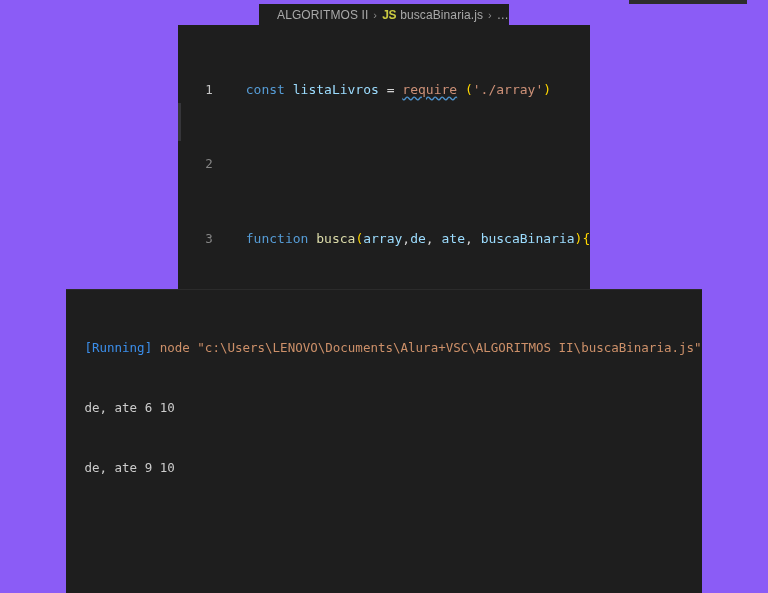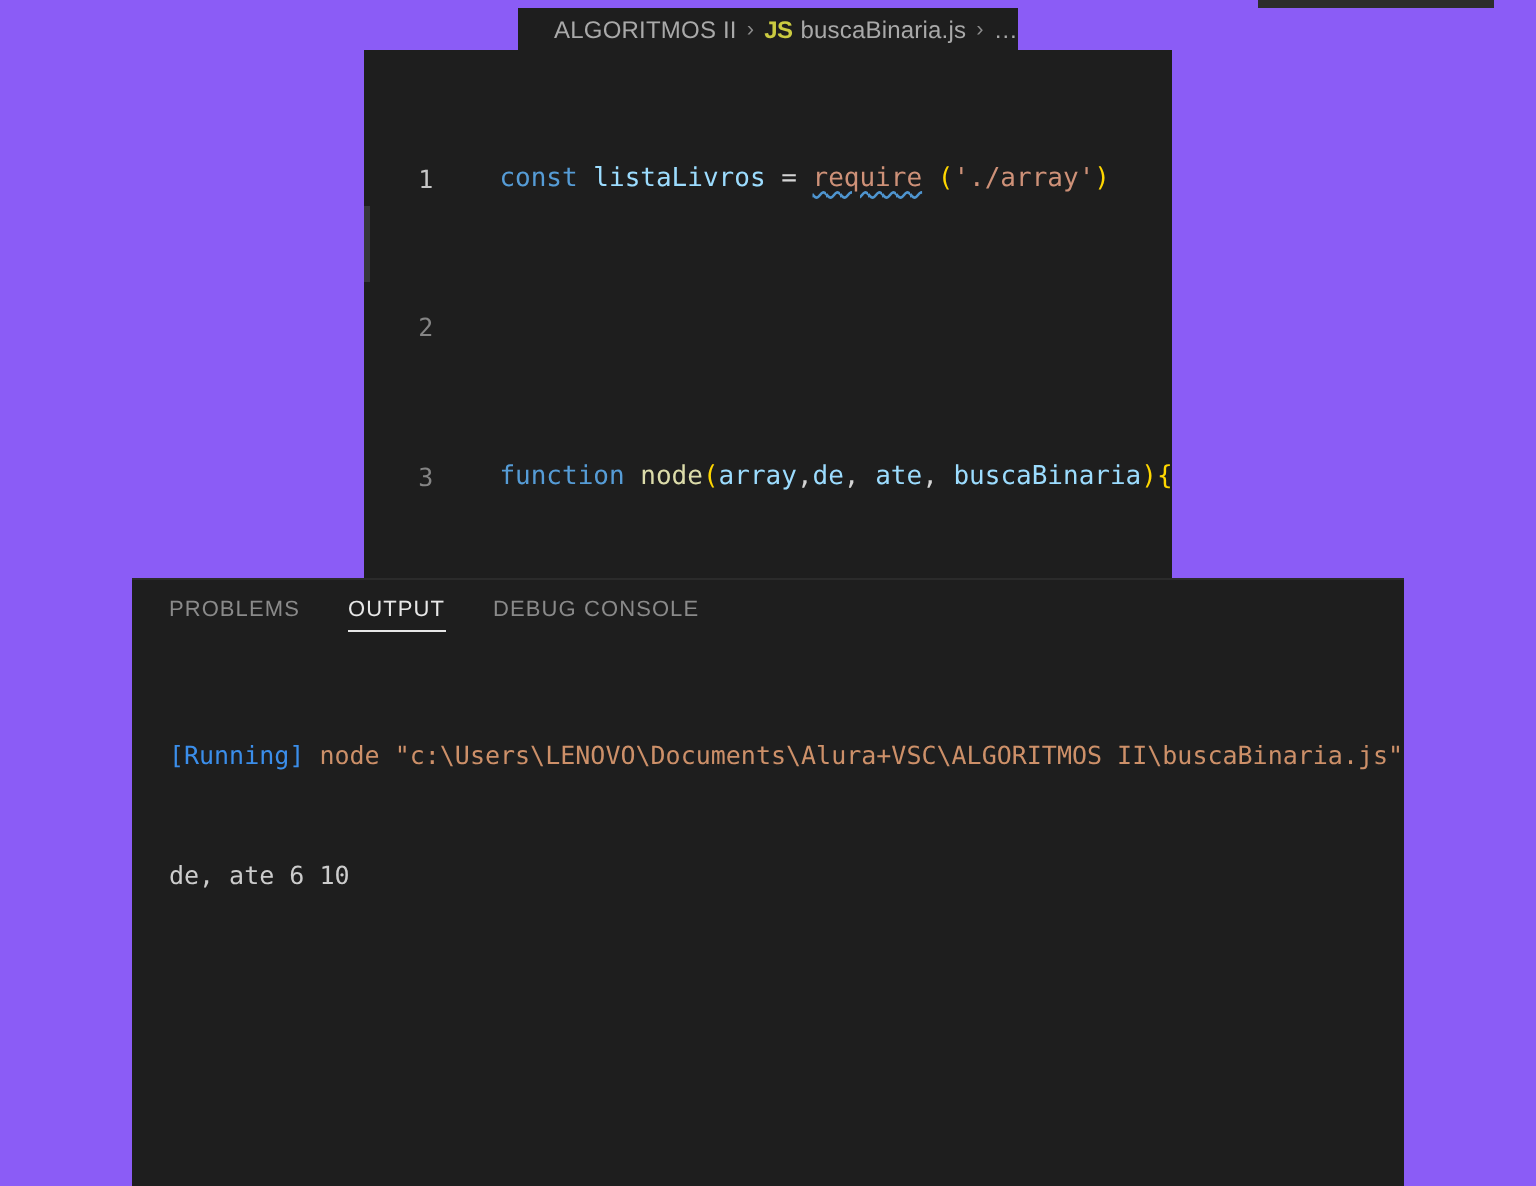--- a/index.html
+++ b/index.html
@@ -126,21 +126,21 @@
         <div class="content"><span class="kw">const</span> <span class="var">listaLivros</span> <span class="op">=</span> <span class="str squig">require</span> <span class="br0">(</span><span class="str">'./array'</span><span class="br0">)</span></div>
       </div>
 
       <div class="line">
         <div class="gutter">2</div>
         <div class="content"></div>
       </div>
 
       <div class="line">
         <div class="gutter">3</div>
-        <div class="content"><span class="kw">function</span> <span class="fn">node</span><span class="br0">(</span><span class="var">array</span><span class="op">,</span><span class="var">de</span><span class="op">, </span><span class="var">ate</span><span class="op">, </span><span class="var">buscaBinaria</span><span class="br0">)</span><span class="br0">{</span></div>
+        <div class="content"><span class="kw">function</span> <span class="fn">busca</span><span class="br0">(</span><span class="var">array</span><span class="op">,</span><span class="var">de</span><span class="op">, </span><span class="var">ate</span><span class="op">, </span><span class="var">buscaBinaria</span><span class="br0">)</span><span class="br0">{</span></div>
       </div>
 
       
 
       
 
       
 
       
 
@@ -155,29 +155,25 @@
       
 
       
 
       
 
     </div>
   </div>
 
   <div class="panel">
-    <div class="panel-tabs">
-      <div class="ptab">PROBLEMS</div>
-      <div class="ptab active">OUTPUT</div>
-      <div class="ptab">DEBUG CONSOLE</div>
-    </div>
 
     <div class="panel-body">
       <div class="oline"><span class="tag-run">[Running]</span> <span class="o-orange">node "c:\Users\LENOVO\Documents\Alura+VSC\ALGORITMOS II\buscaBinaria.js"</span></div>
       <div class="oline o-plain">de, ate 6 10</div>
+      <div class="oline o-plain">de, ate 9 10</div>
       
       
       
       
       
     </div>
   </div>
 
 </div>
 

